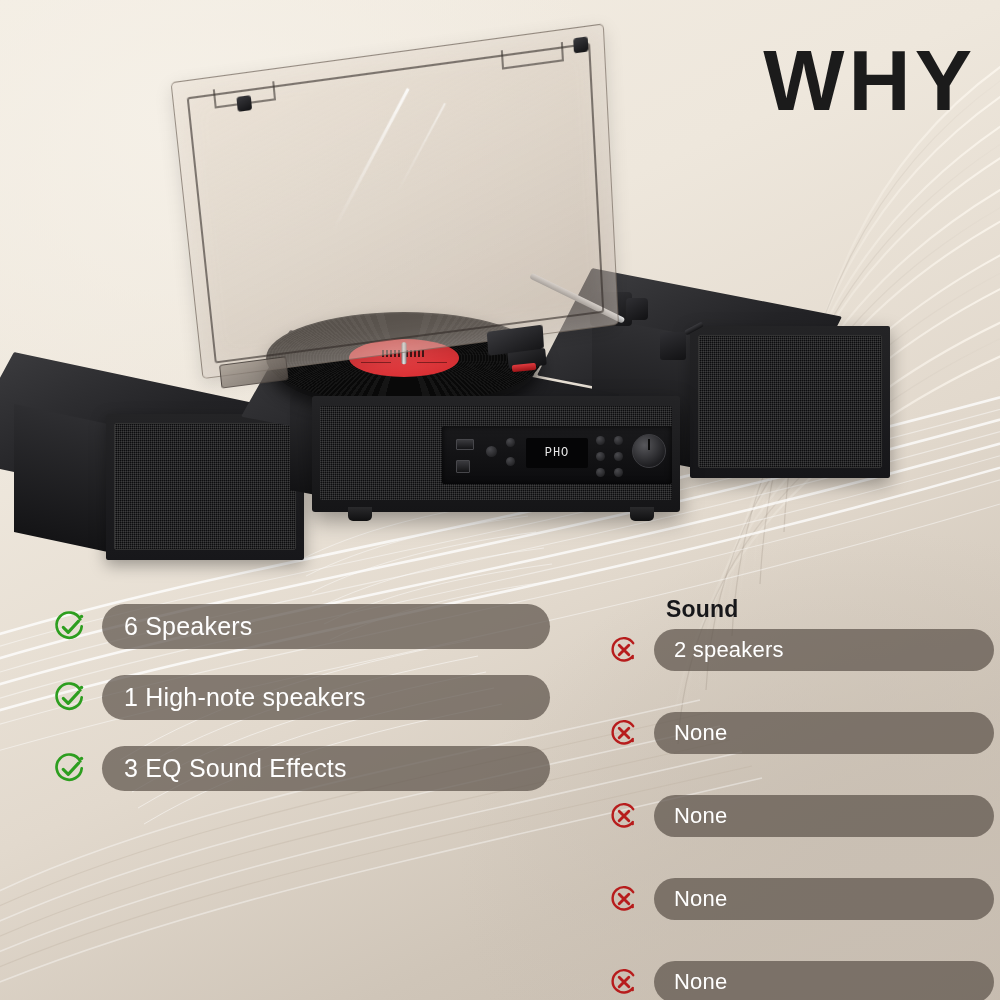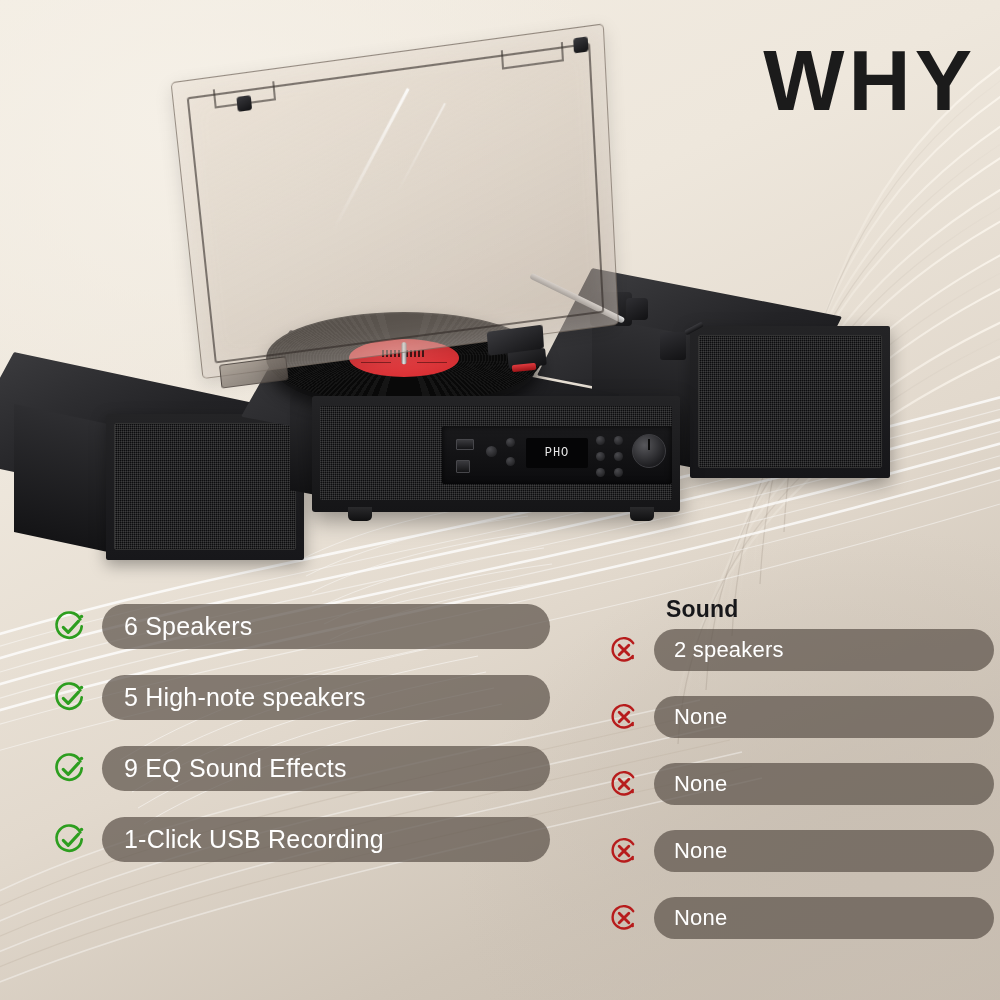--- a/index.html
+++ b/index.html
@@ -274,21 +274,21 @@
   .compare{position:absolute;left:0;top:596px;width:1000px;height:404px;z-index:7;}
 
   .col-left{position:absolute;left:52px;top:8px;width:470px;}
   .col-right{position:absolute;left:608px;top:0;width:350px;}
 
   .other-head{
     font-size:23px;font-weight:bold;color:#17171a;margin:0 0 6px 58px;letter-spacing:.2px;
   }
 
   .row{display:flex;align-items:center;margin-bottom:26px;}
-  .row.rr{margin-bottom:25px;}
+  .row.rr{margin-bottom:41px;}
 
   .pill{
     background:rgba(93,83,75,.72);
     border-radius:24px;color:#ffffff;
     display:flex;align-items:center;
     font-size:25px;letter-spacing:.2px;
     white-space:nowrap;
   }
   .col-left .pill{height:45px;padding:0 22px;min-width:404px;margin-left:14px;}
   .col-right .pill{height:42px;padding:0 20px;min-width:300px;margin-left:14px;font-size:22px;}
@@ -495,48 +495,36 @@
       <div class="row">
         <span class="ico">
           <svg viewBox="0 0 40 40">
               <g fill="none" stroke="#2d9e1f" stroke-width="3" stroke-linecap="round">
             <path d="M31.5 11.5 A14 14 0 1 0 33 19.2"></path>
             <path d="M12.5 20.5 L18 26 L29.5 13.5" stroke-width="3.4" stroke-linejoin="round"></path>
           </g>
               <circle cx="32.8" cy="8.2" r="1.9" fill="#2d9e1f"></circle>
             </svg>
         </span>
-        <span class="pill">5 High-note speakers</span>
+        <span class="pill">1 High-note speakers</span>
       </div>
 
       <div class="row">
         <span class="ico">
           <svg viewBox="0 0 40 40">
               <g fill="none" stroke="#2d9e1f" stroke-width="3" stroke-linecap="round">
             <path d="M31.5 11.5 A14 14 0 1 0 33 19.2"></path>
             <path d="M12.5 20.5 L18 26 L29.5 13.5" stroke-width="3.4" stroke-linejoin="round"></path>
           </g>
               <circle cx="32.8" cy="8.2" r="1.9" fill="#2d9e1f"></circle>
             </svg>
         </span>
-        <span class="pill">9 EQ Sound Effects</span>
-      </div>
-
-      <div class="row">
-        <span class="ico">
-          <svg viewBox="0 0 40 40">
-              <g fill="none" stroke="#2d9e1f" stroke-width="3" stroke-linecap="round">
-            <path d="M31.5 11.5 A14 14 0 1 0 33 19.2"></path>
-            <path d="M12.5 20.5 L18 26 L29.5 13.5" stroke-width="3.4" stroke-linejoin="round"></path>
-          </g>
-              <circle cx="32.8" cy="8.2" r="1.9" fill="#2d9e1f"></circle>
-            </svg>
-        </span>
-        <span class="pill">1-Click USB Recording</span>
-      </div>
+        <span class="pill">3 EQ Sound Effects</span>
+      </div>
+
 
     </div>
 
     <div class="col-right">
       <div class="other-head">Sound</div>
 
       <div class="row rr">
         <span class="ico">
           <svg viewBox="0 0 40 40">
               <g fill="none" stroke="#b71c1c" stroke-width="3" stroke-linecap="round">

